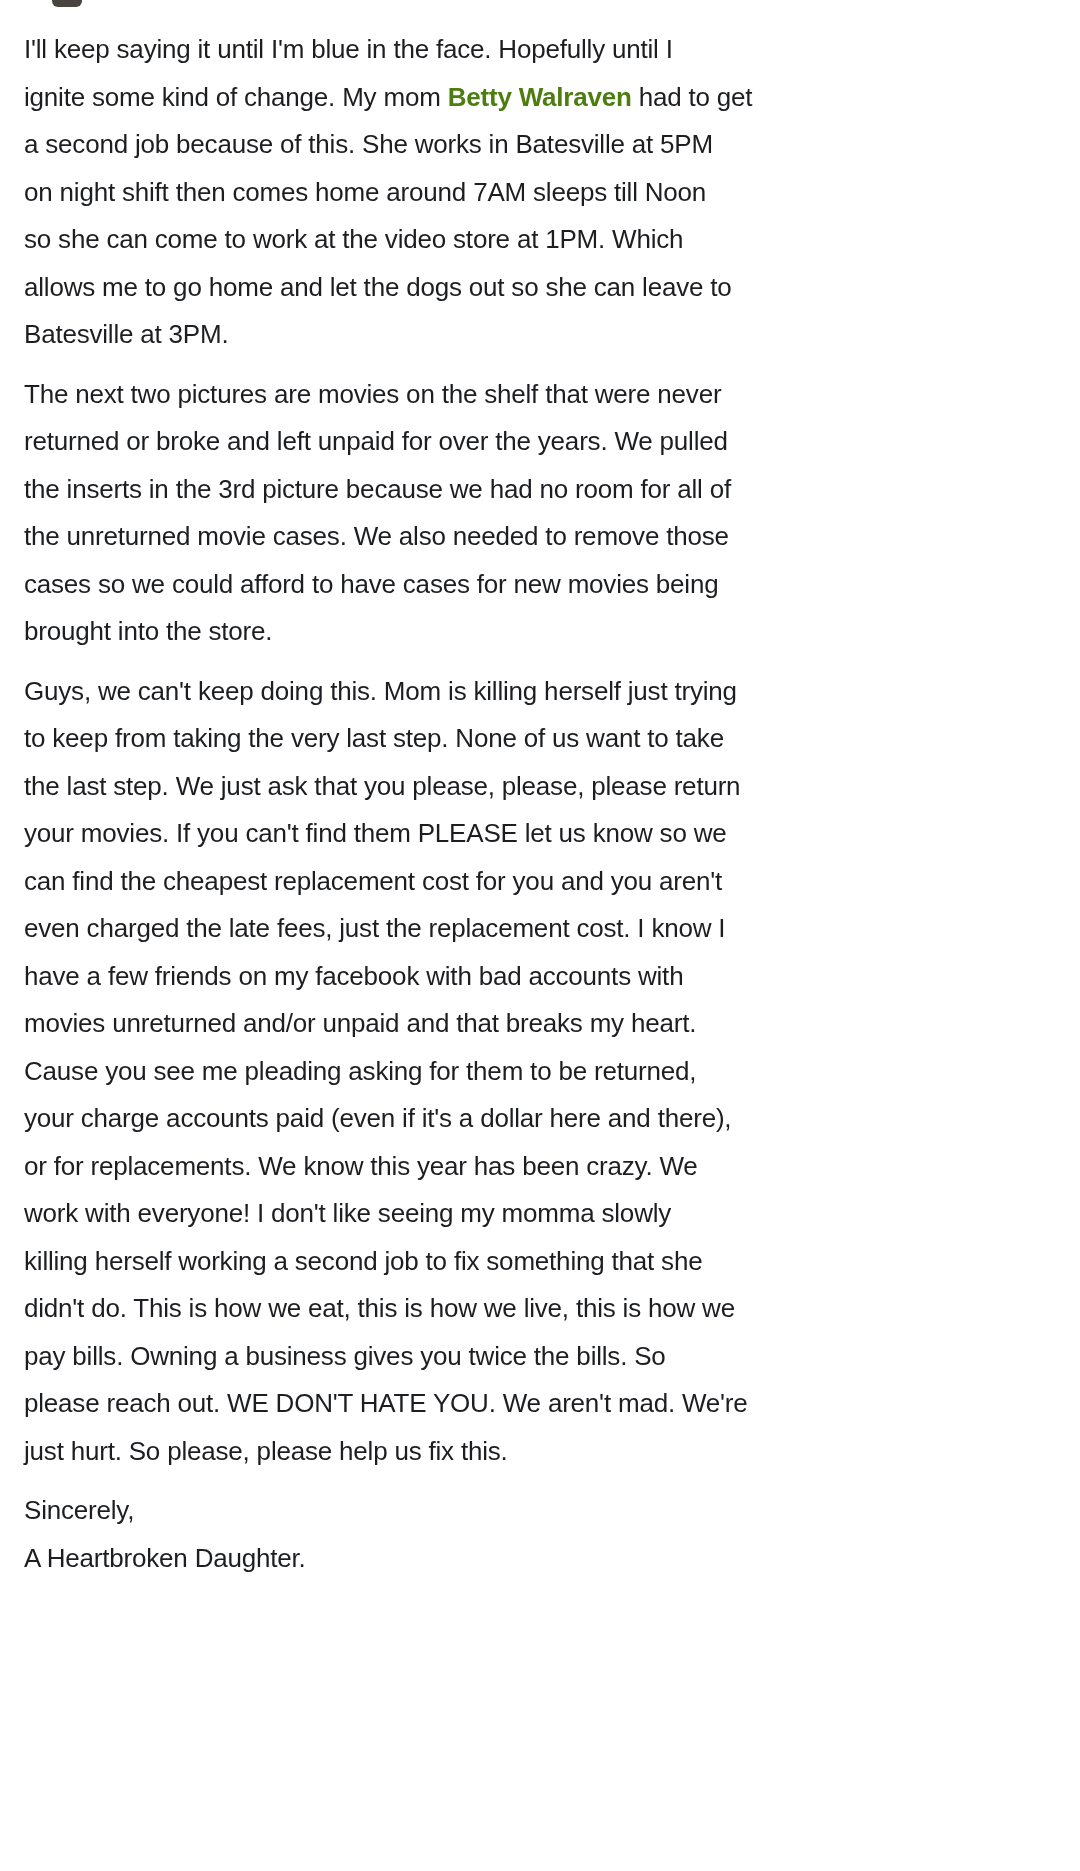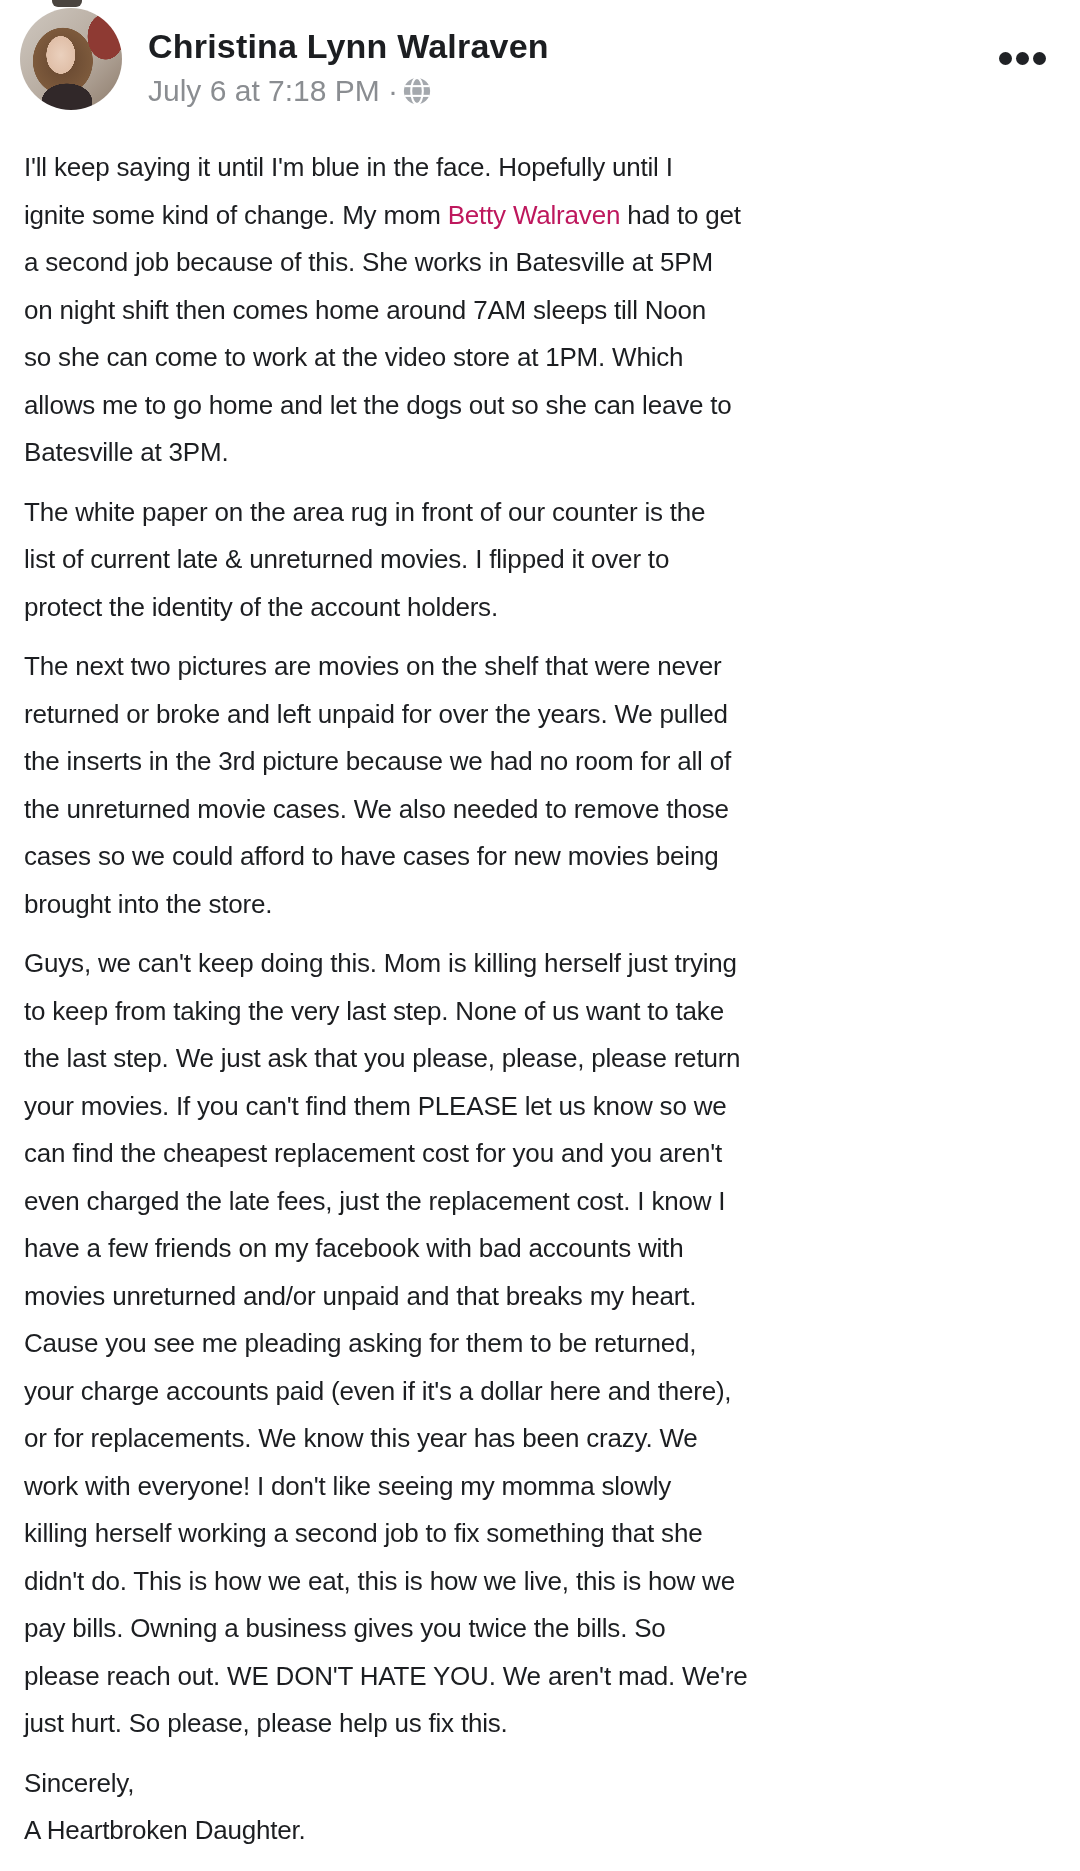--- a/index.html
+++ b/index.html
@@ -101,66 +101,42 @@
     font-size: 26px;
     line-height: 47.5px;
     color: #1c1e21;
     white-space: pre;
     letter-spacing: -0.2px;
   }
   .content p:last-child {
     margin-bottom: 12px;
   }
   .taglink {
-    color: #be185d;
+    color: #4d7c0f;
     text-decoration: none;
     cursor: pointer;
+    font-weight: bold;
   }
 </style>
 </head>
 <body>
 
 <div class="post">
 
   <div class="crop-artifact"></div>
 
-  <div class="header">
-    <div class="avatar"></div>
-
-    <div class="header-text">
-      <div class="author">Christina Lynn Walraven</div>
-      <div class="meta">
-        <span class="timestamp">July 6 at 7:18 PM ·</span>
-        <svg class="globe" viewBox="0 0 16 16">
-          <circle cx="8" cy="8" r="7" fill="#a4a8ad"></circle>
-          <g stroke="#ffffff" stroke-width="1.1" fill="none">
-            <ellipse cx="8" cy="8" rx="3.1" ry="7"></ellipse>
-            <path d="M1.3 5.4 H14.7"></path>
-            <path d="M1.3 10.6 H14.7"></path>
-          </g>
-        </svg>
-      </div>
-    </div>
-
-    <div class="menu">
-      <span class="ellipsis"></span>
-    </div>
-  </div>
 
   <div class="content">
     <p><span>I'll keep saying it until I'm blue in the face. Hopefully until I
 ignite some kind of change. My mom </span><a class="taglink">Betty Walraven</a><span> had to get
 a second job because of this. She works in Batesville at 5PM
 on night shift then comes home around 7AM sleeps till Noon
 so she can come to work at the video store at 1PM. Which
 allows me to go home and let the dogs out so she can leave to
 Batesville at 3PM.</span></p>
-    <p>The white paper on the area rug in front of our counter is the
-list of current late &amp; unreturned movies. I flipped it over to
-protect the identity of the account holders.</p>
     <p>The next two pictures are movies on the shelf that were never
 returned or broke and left unpaid for over the years. We pulled
 the inserts in the 3rd picture because we had no room for all of
 the unreturned movie cases. We also needed to remove those
 cases so we could afford to have cases for new movies being
 brought into the store.</p>
     <p>Guys, we can't keep doing this. Mom is killing herself just trying
 to keep from taking the very last step. None of us want to take
 the last step. We just ask that you please, please, please return
 your movies. If you can't find them PLEASE let us know so we

